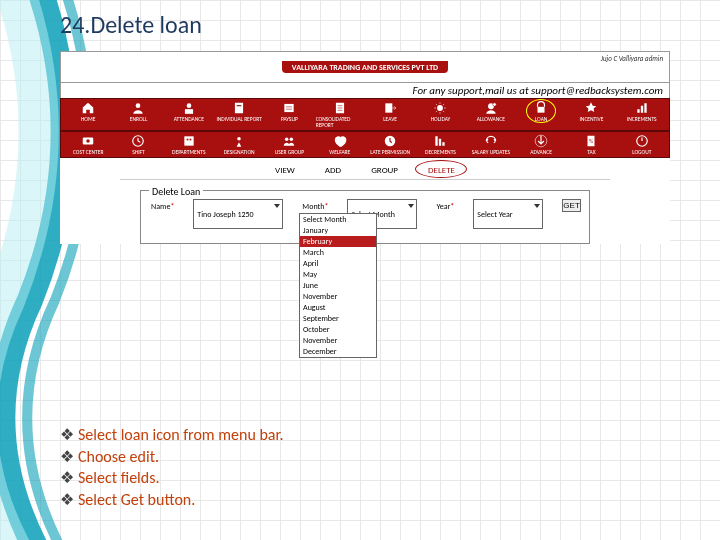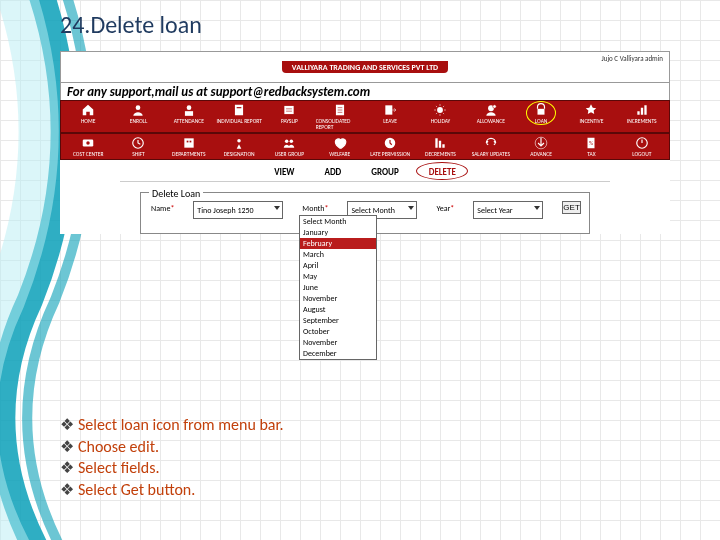--- a/index.html
+++ b/index.html
@@ -65,29 +65,29 @@
     font-size: 8px;
     padding: 1px 10px;
     border-radius: 0 0 4px 4px;
   }
   .user-strip {
     position: absolute;
     right: 6px;
     top: 2px;
     font-size: 7px;
     color: #333;
+    font-style: italic;
   }
   .support-line {
-    text-align: left;
+    text-align: right;
     font-style: italic;
-    font-size: 13px;
+    font-size: 11px;
     padding: 1px 6px;
     border-left: 1px solid #999;
     border-right: 1px solid #999;
-    font-weight: bold;
   }
   .menu-row {
     background: #a80f0f;
     display: flex;
     padding: 2px 3px;
     gap: 2px;
     border: 1px solid #5a0808;
   }
   .menu-item {
     flex: 1;
@@ -117,21 +117,21 @@
     display: flex;
     align-items: center;
     justify-content: center;
   }
   .mi-icon svg { width: 14px; height: 14px; fill: #fff; }
   .tabs {
     display: flex;
     justify-content: center;
     gap: 30px;
     font-size: 9px;
-    font-weight: bold;
+    font-weight: normal;
     padding: 6px 0 4px;
     border-bottom: 1px solid #ccc;
     margin: 0 60px;
   }
   .tabs span { cursor: pointer; color: #000; }
   .tabs .sel { color: #a80f0f; position: relative; }
   .tabs .sel::after {
     content: "";
     position: absolute;
     border: 1.5px solid #a80f0f;
@@ -160,21 +160,21 @@
     display: flex;
     align-items: flex-start;
     gap: 19px;
     font-size: 8px;
   }
   .lbl { white-space: nowrap; padding-top: 2px; }
   .req { color: #c00; }
   .sel-box {
     border: 1px solid #666;
     background: #fff;
-    height: 18px;
+    height: 30px;
     padding: 0 14px 0 3px;
     font-size: 8px;
     position: relative;
     display: inline-flex;
     align-items: center;
     min-width: 80px;
     cursor: pointer;
   }
   .sel-box::after {
     content: "";

